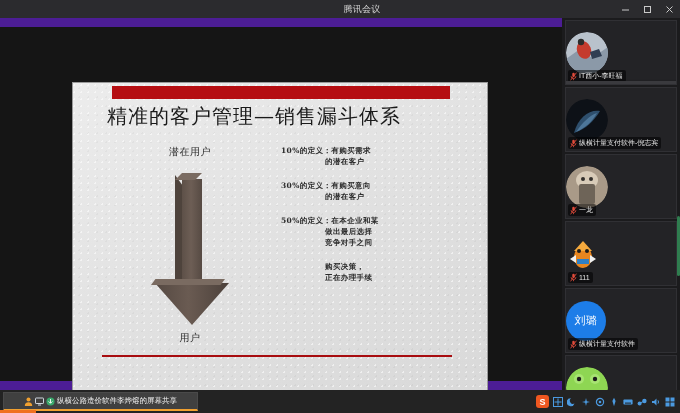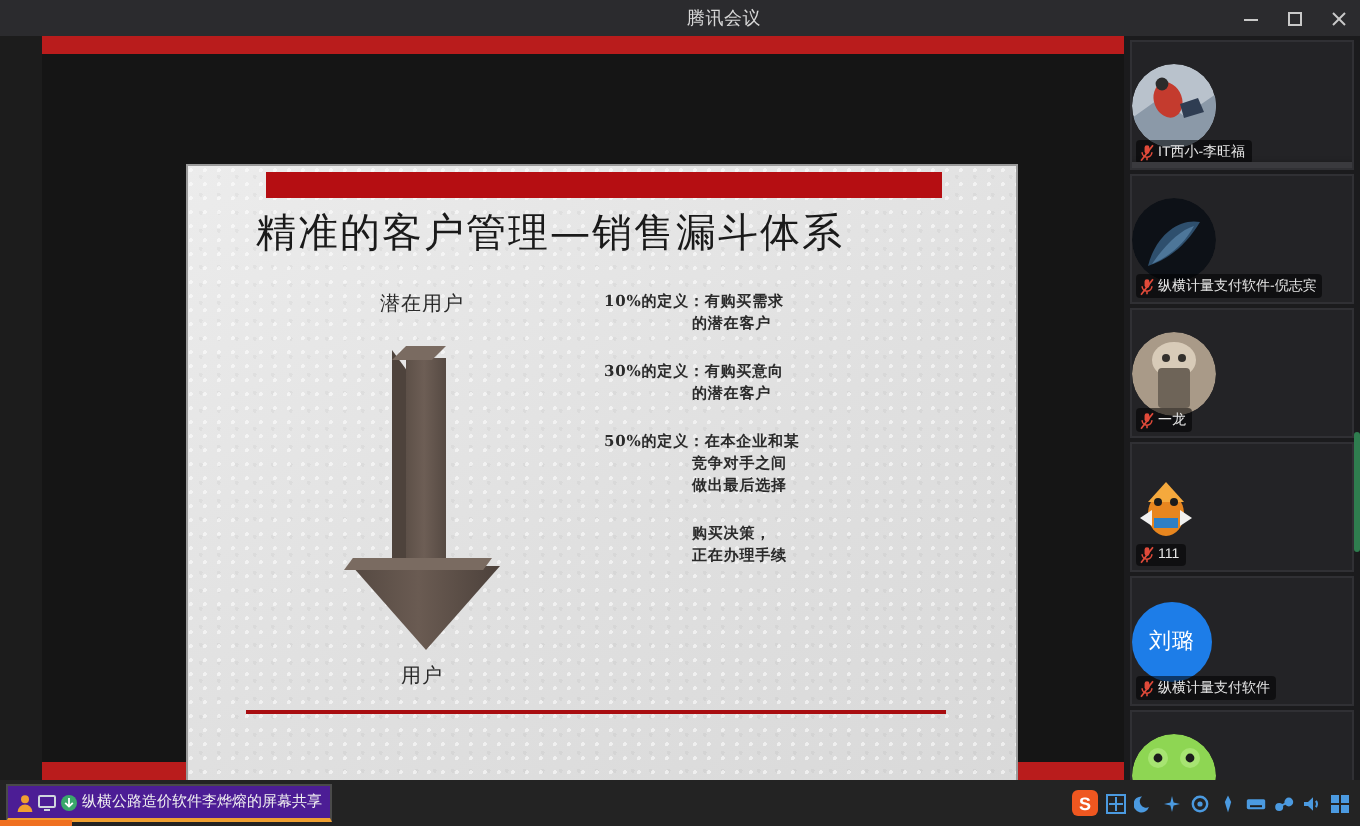--- a/index.html
+++ b/index.html
@@ -23,22 +23,21 @@
   .winbtns { display: flex; align-items: center; height: 18px; }
   .winbtn {
     width: 22px; height: 18px; display: flex; align-items: center;
     justify-content: center; color: #c9c9c9; font-size: 9px;
   }
   .winbtn svg { display: block; }
 
   
   .stage {
     position: absolute; left: 0; top: 18px; width: 562px; height: 372px;
-    background: #b91c1c;
-    margin-left: 21px;
+    background: #4c1d95;
   }
   .stage-inner {
     position: absolute; left: 0; top: 9px; width: 562px; height: 354px;
     background: #151515;
   }
 
   
   .slide {
     position: absolute; left: 72px; top: 55px; width: 416px; height: 312px;
     background: #e2e2e2;
@@ -151,21 +150,21 @@
     background: #2f7d4f; border-radius: 2px;
   }
 
   
   .taskbar {
     position: absolute; left: 0; bottom: 0; width: 680px; height: 23px;
     background: #232323; display: flex; align-items: center;
   }
   .task-btn {
     display: flex; align-items: center; gap: 2px; height: 19px;
-    margin-left: 3px; padding: 0 4px; background: #4c1d95;
+    margin-left: 3px; padding: 0 20px; background: #404040;
     border: 1px solid #4a4a4a; border-bottom: 2px solid #f0a030;
   }
   .task-btn .tlabel { color: #f0f0f0; font-size: 7.5px; white-space: nowrap; }
   .tray { margin-left: auto; display: flex; align-items: center; gap: 4px; padding-right: 5px; }
   .tray-ico { width: 10px; height: 10px; display: block; }
   .sogou {
     width: 13px; height: 13px; border-radius: 3px; background: #ef5720;
     color: #fff; font-size: 9px; font-weight: bold; display: flex;
     align-items: center; justify-content: center;
   }
@@ -225,22 +224,22 @@
           <div class="note">
             <div class="note-line">10%的定义：有购买需求</div>
             <div class="note-line indent">的潜在客户</div>
           </div>
           <div class="note">
             <div class="note-line">30%的定义：有购买意向</div>
             <div class="note-line indent">的潜在客户</div>
           </div>
           <div class="note">
             <div class="note-line">50%的定义：在本企业和某</div>
+            <div class="note-line indent">做出最后选择</div>
             <div class="note-line indent">竞争对手之间</div>
-            <div class="note-line indent">做出最后选择</div>
           </div>
           <div class="note">
             <div class="note-line indent">购买决策，</div>
             <div class="note-line indent">正在办理手续</div>
           </div>
         </div>
 
         <div class="slide-baseline"></div>
       </div>
 

